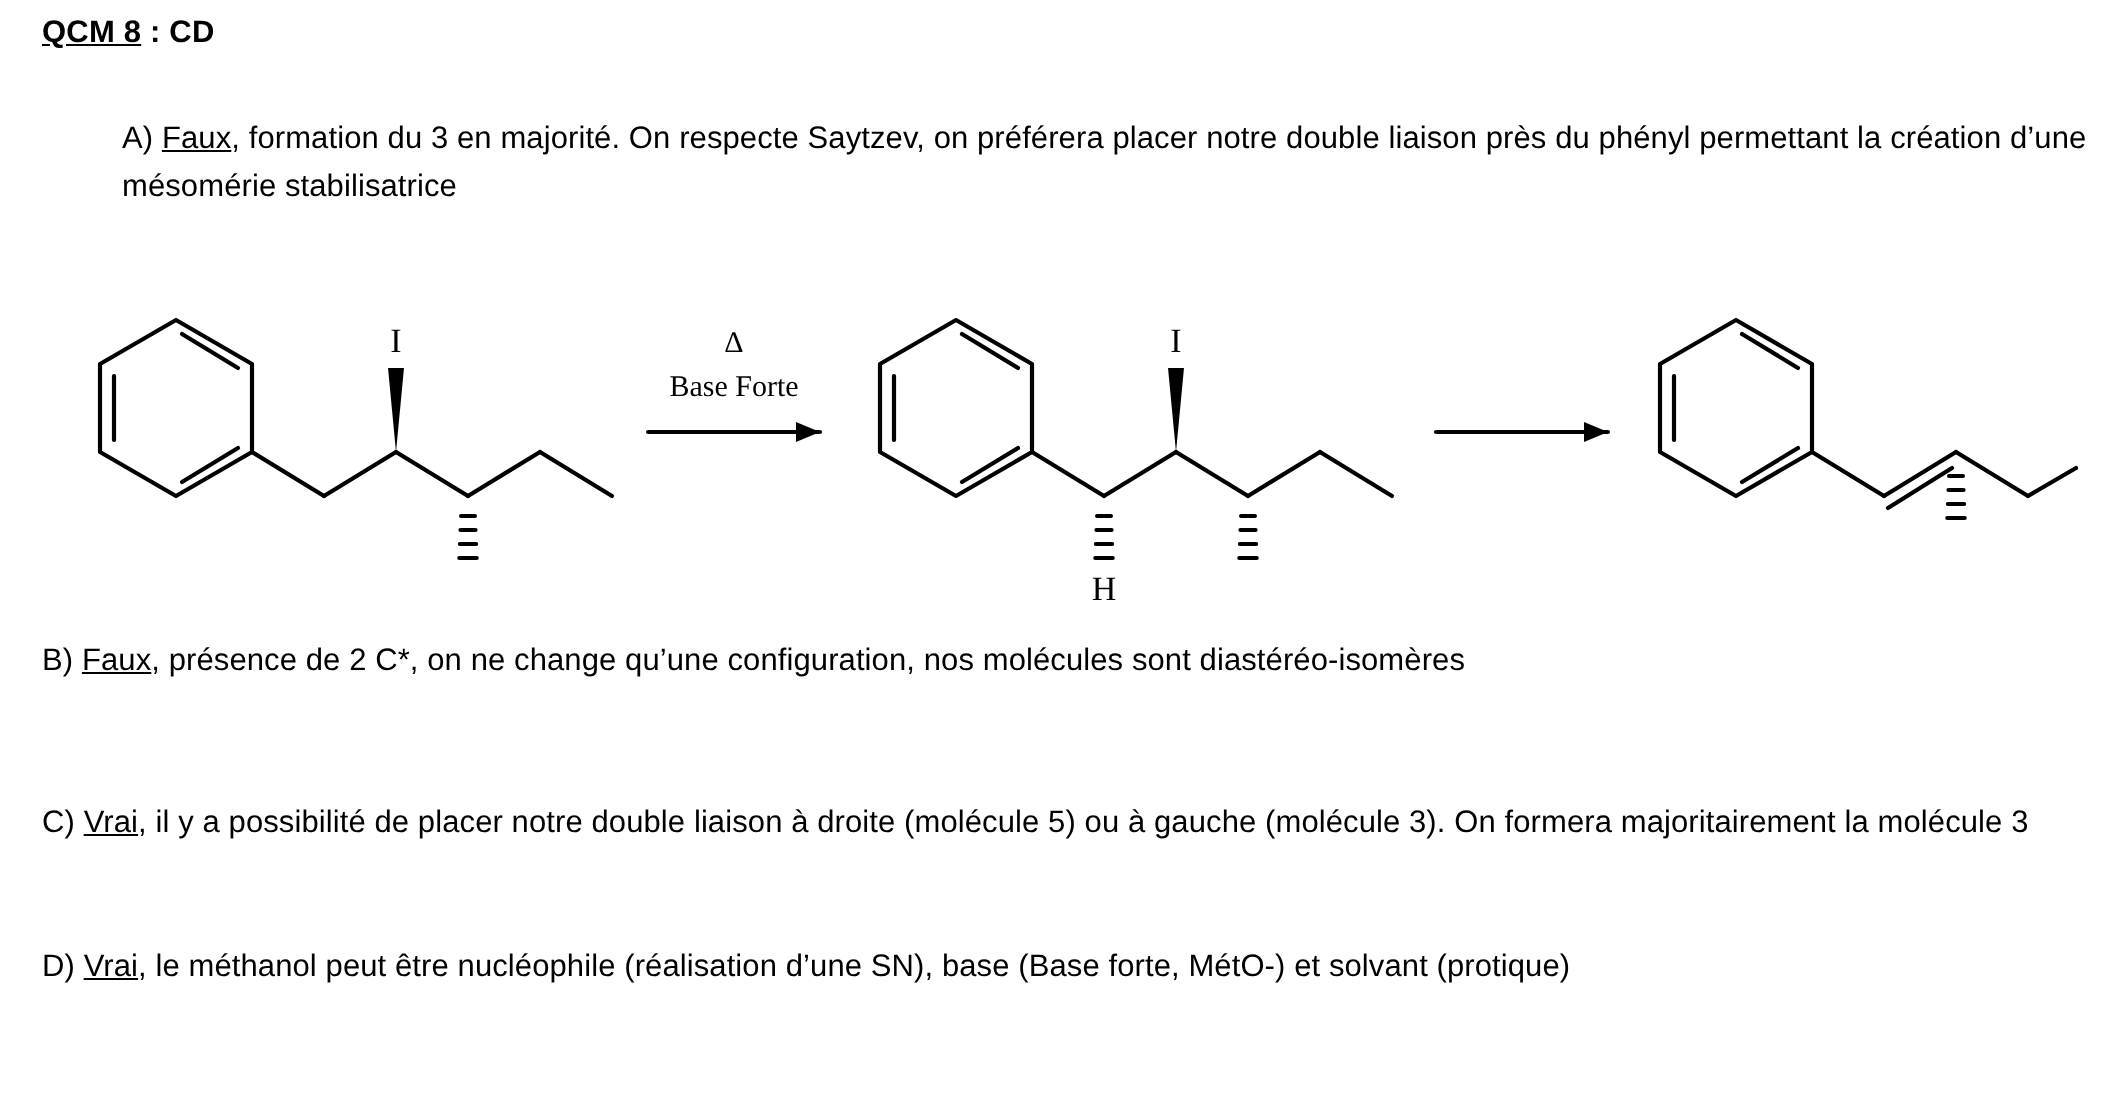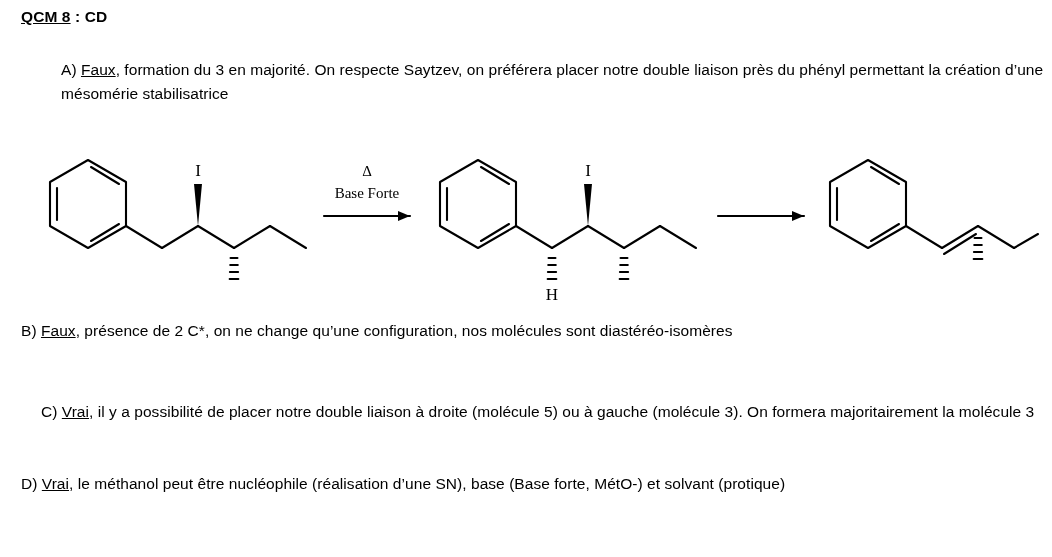--- a/index.html
+++ b/index.html
@@ -36,21 +36,21 @@
     position: absolute;
     font-size: 15.5px;
     line-height: 24px;
     letter-spacing: 0.05px;
   }
   .para .u {
     text-decoration: underline;
   }
   #para-a { left: 21px; top: 58px; width: 1000px; margin-left: 40px; }
   #para-b { left: 21px; top: 319px; width: 1000px; }
-  #para-c { left: 21px; top: 400px; width: 1000px; margin-left: 20px; }
+  #para-c { left: 21px; top: 400px; width: 1000px; }
   #para-d { left: 21px; top: 472px; width: 1000px; }
 
   .scheme {
     position: absolute;
     left: 12px;
     top: 140px;
     width: 1030px;
     height: 170px;
   }
   .scheme svg {

